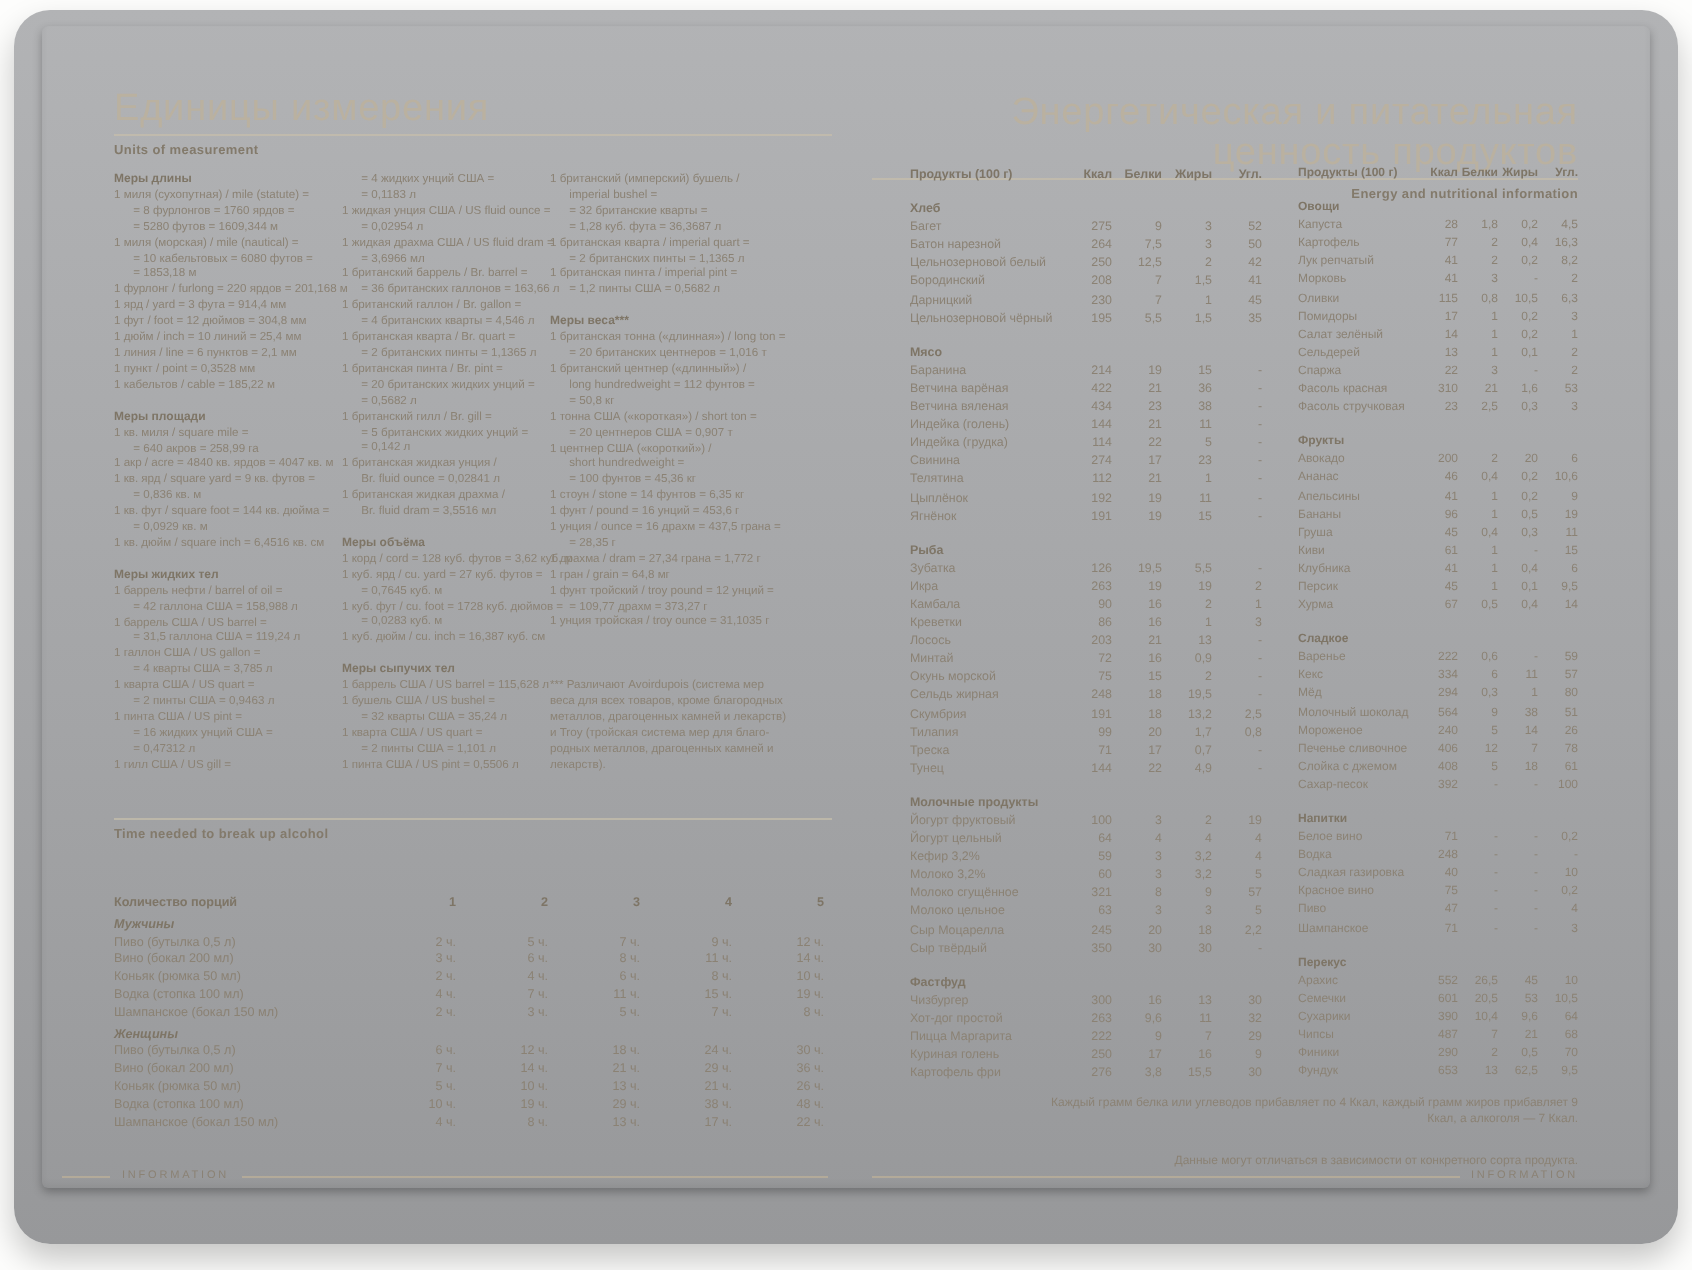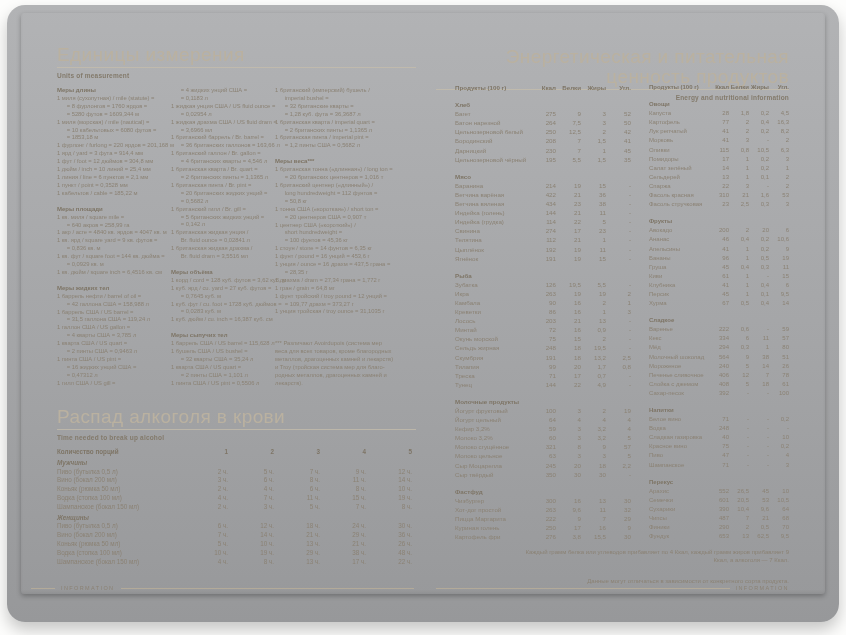--- a/index.html
+++ b/index.html
@@ -201,21 +201,20 @@
               <div class="uline">веса для всех товаров, кроме благородных</div>
               <div class="uline">металлов, драгоценных камней и лекарств)</div>
               <div class="uline">и Troy (тройская система мер для благо-</div>
               <div class="uline">родных металлов, драгоценных камней и</div>
               <div class="uline">лекарств).</div>
             </div>
           </div>
         </div>
 
       <header class="pg-head alc-head">
-        <h1>Распад алкоголя в крови</h1>
         <div class="rule"></div>
         <h2>Time needed to break up alcohol</h2>
       </header>
       <div id="alc-table">
           <div class="arow ahead">
             <div class="alab">Количество порций</div>
             <div class="aval">1</div>
             <div class="aval">2</div>
             <div class="aval">3</div>
             <div class="aval">4</div>

